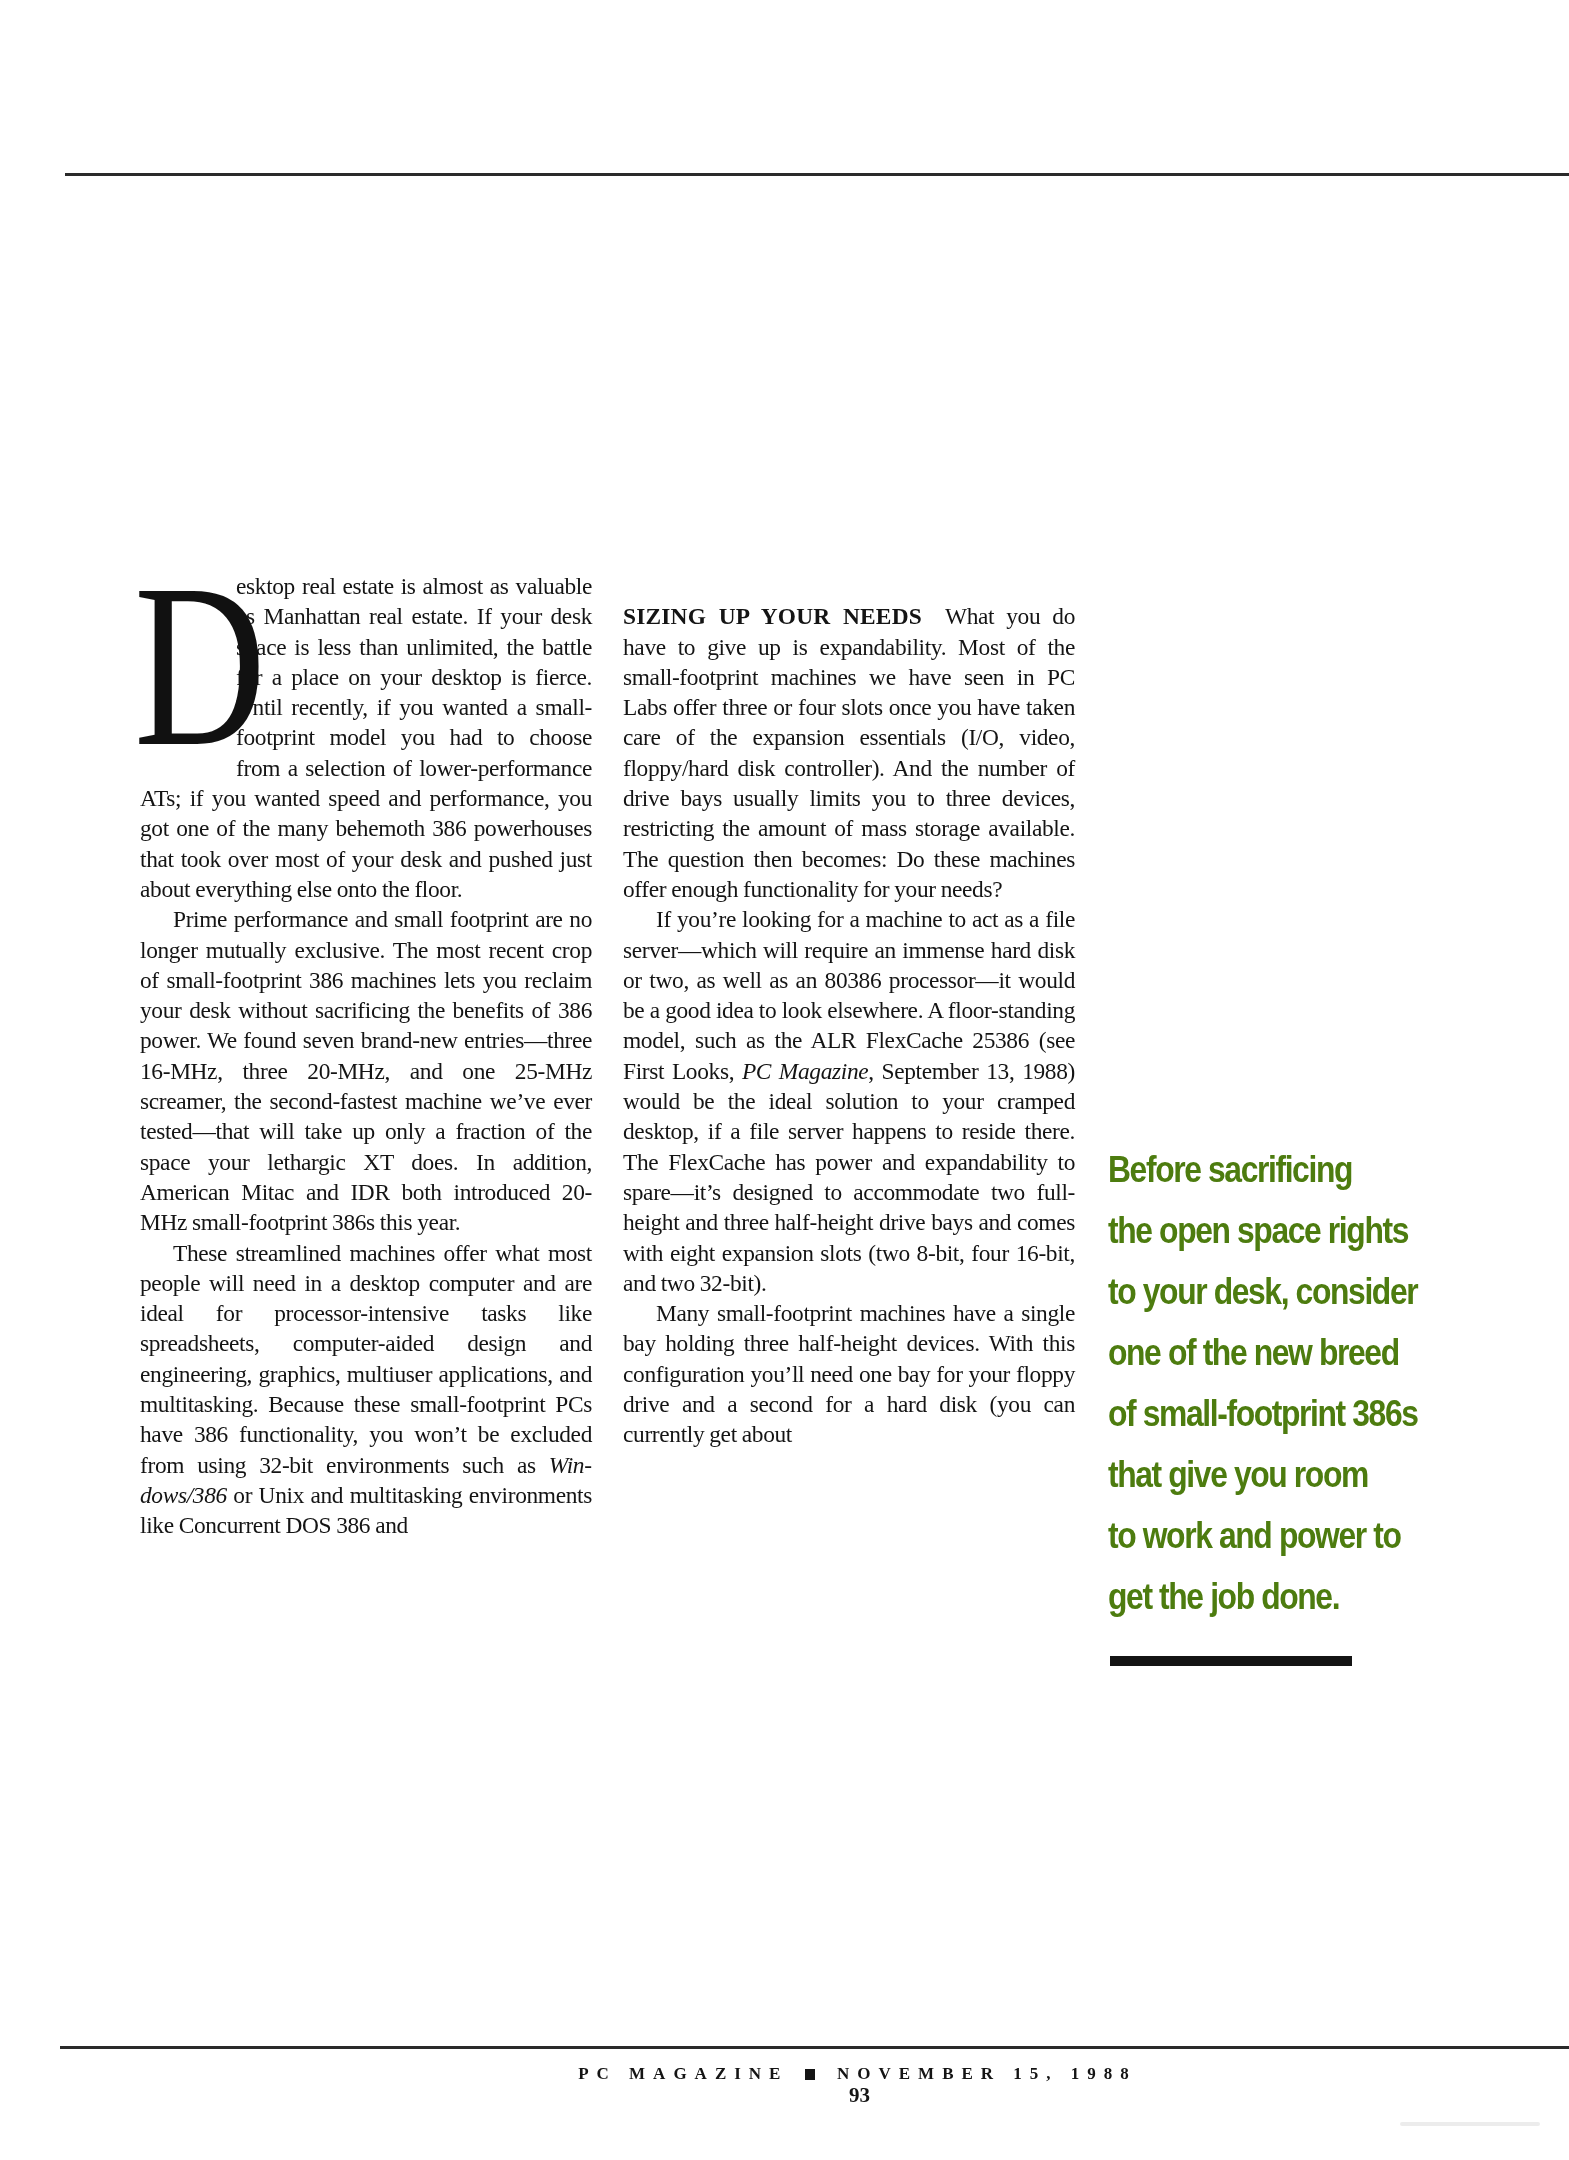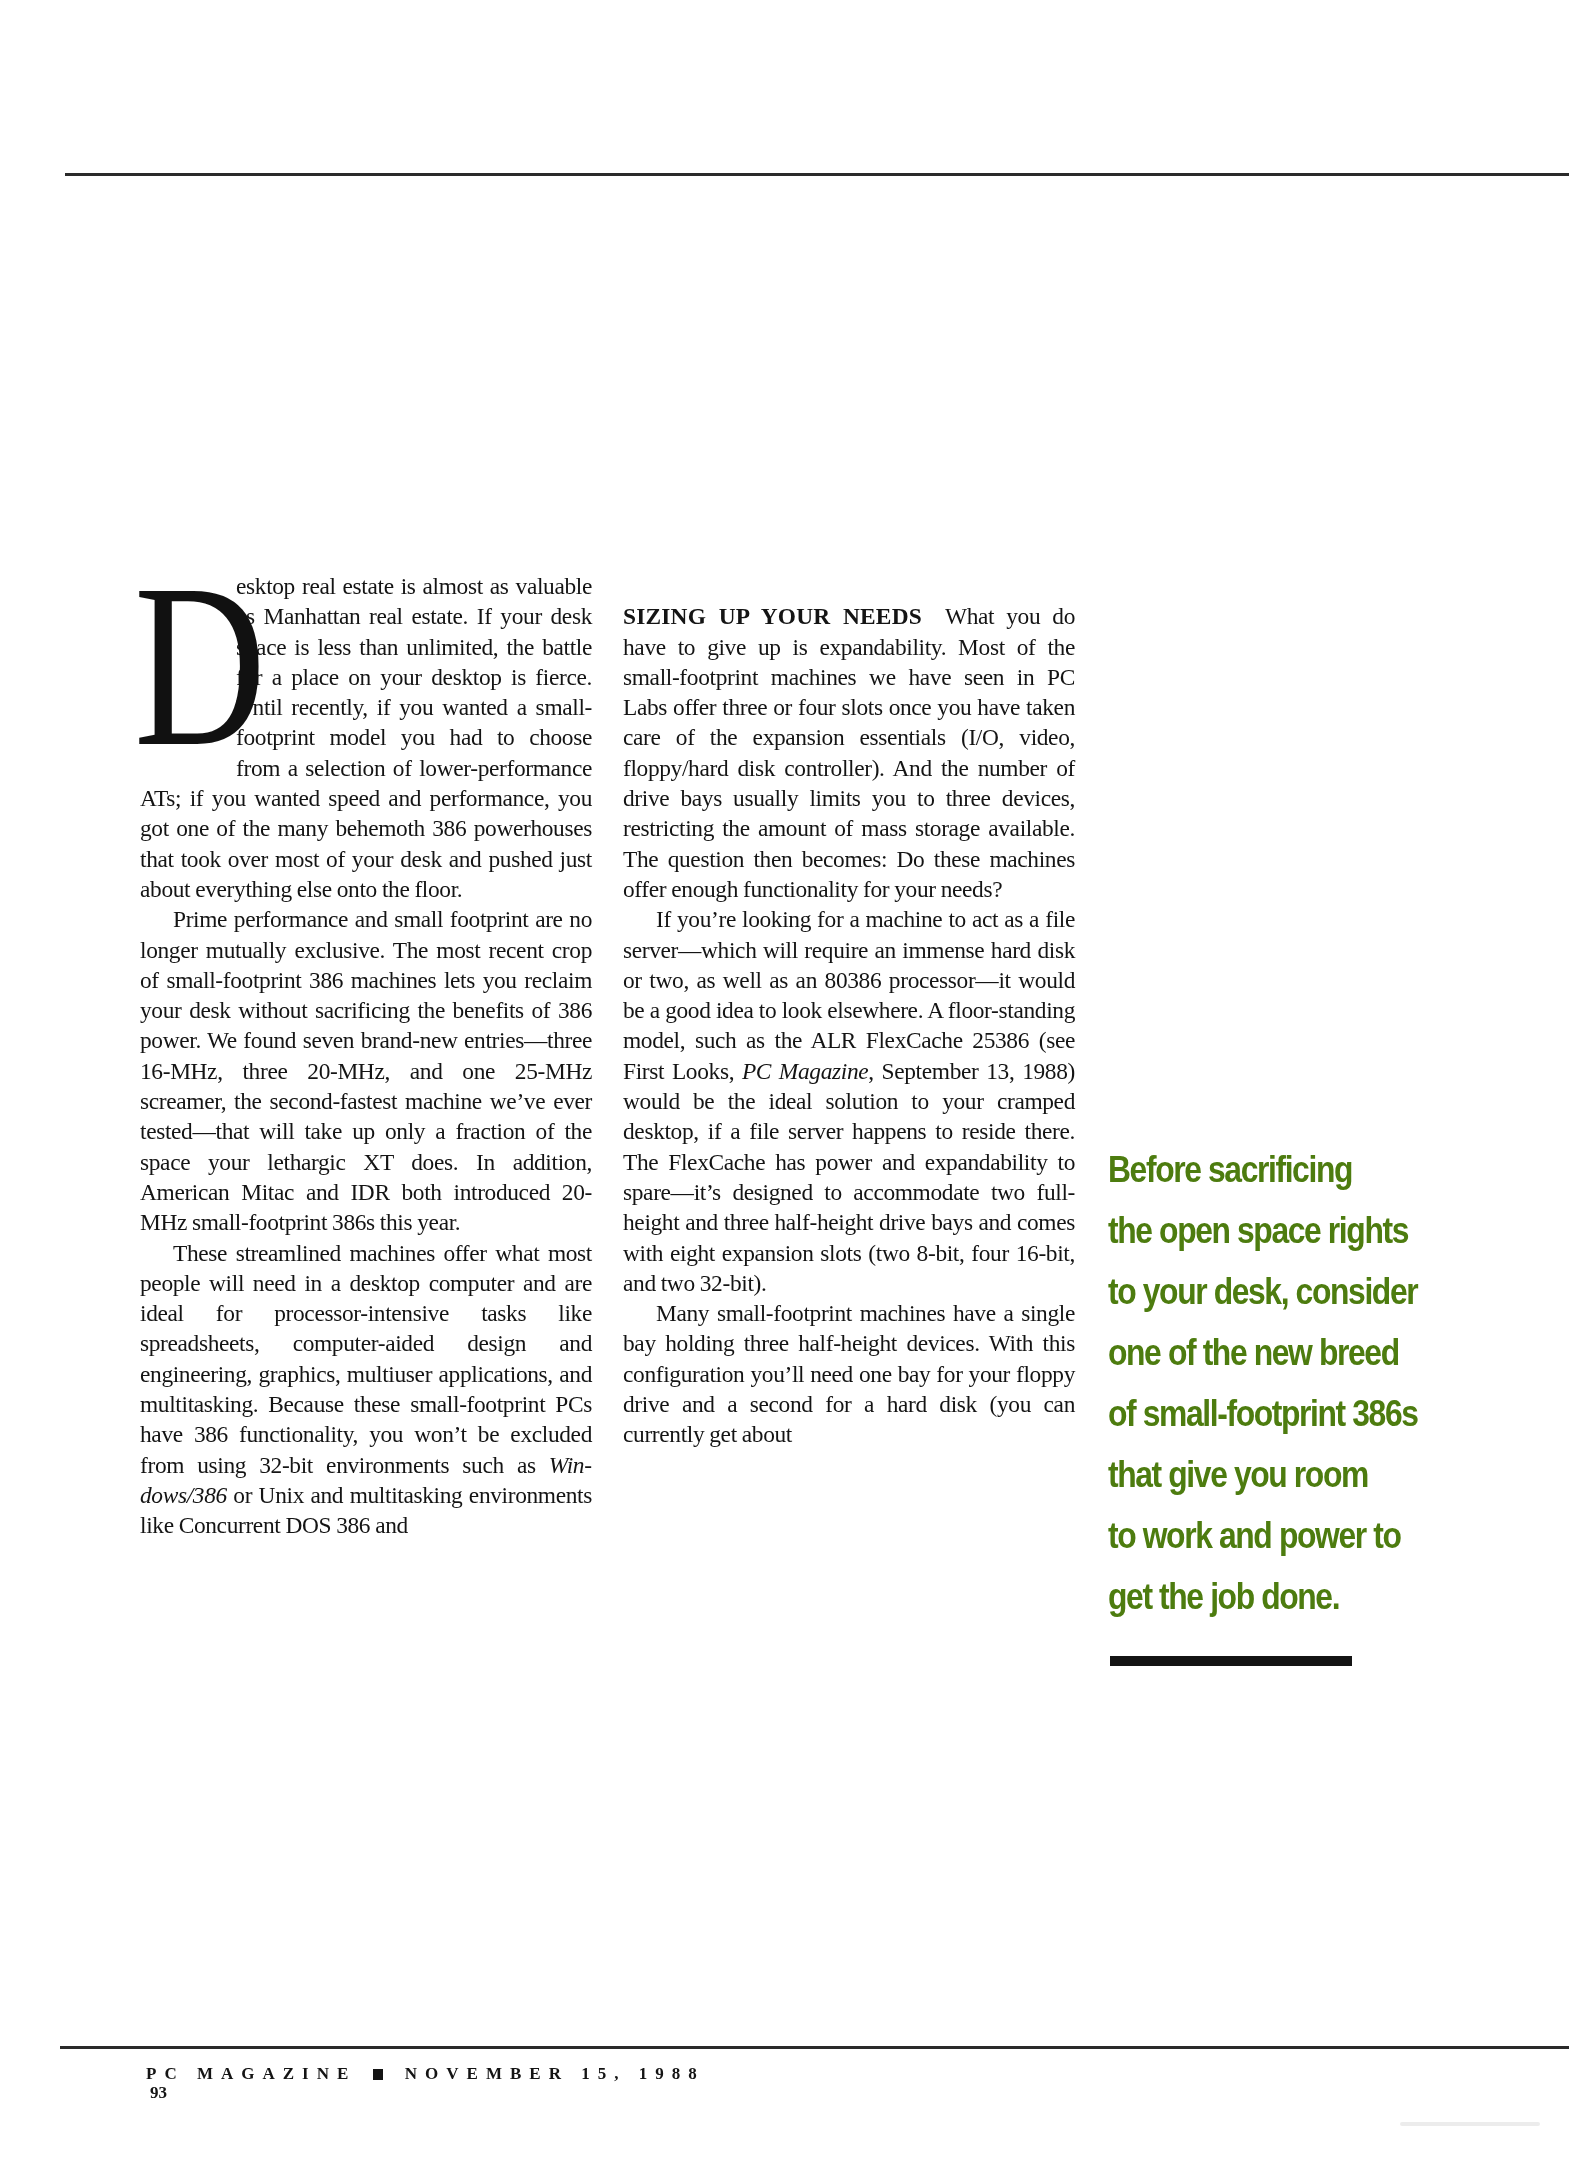--- a/index.html
+++ b/index.html
@@ -108,21 +108,21 @@
       left: 1110px;
       top: 1656px;
       width: 242px;
       height: 10px;
       background: #141414;
     }
     .footer {
       position: absolute;
       left: 0;
       width: 1569px;
-      text-align: left;
+      text-align: center;
       font-family: "Liberation Serif", "DejaVu Serif", serif;
       color: #141414;
     }
     .footer-line {
       top: 2064px;
       font-size: 17px;
       font-weight: bold;
       letter-spacing: 8px;
       padding-left: 146px;
       box-sizing: border-box;
@@ -130,21 +130,21 @@
     .footer-line .sep {
       display: inline-block;
       width: 10px;
       height: 11px;
       background: #141414;
       margin: 0 10px 1px 4px;
       vertical-align: middle;
     }
     .footer-page {
       top: 2083px;
-      font-size: 17px;
+      font-size: 21px;
       font-weight: bold;
       padding-left: 150px;
       box-sizing: border-box;
       letter-spacing: 0;
     }
     .smudge {
       position: absolute;
       left: 1400px;
       top: 2122px;
       width: 140px;

